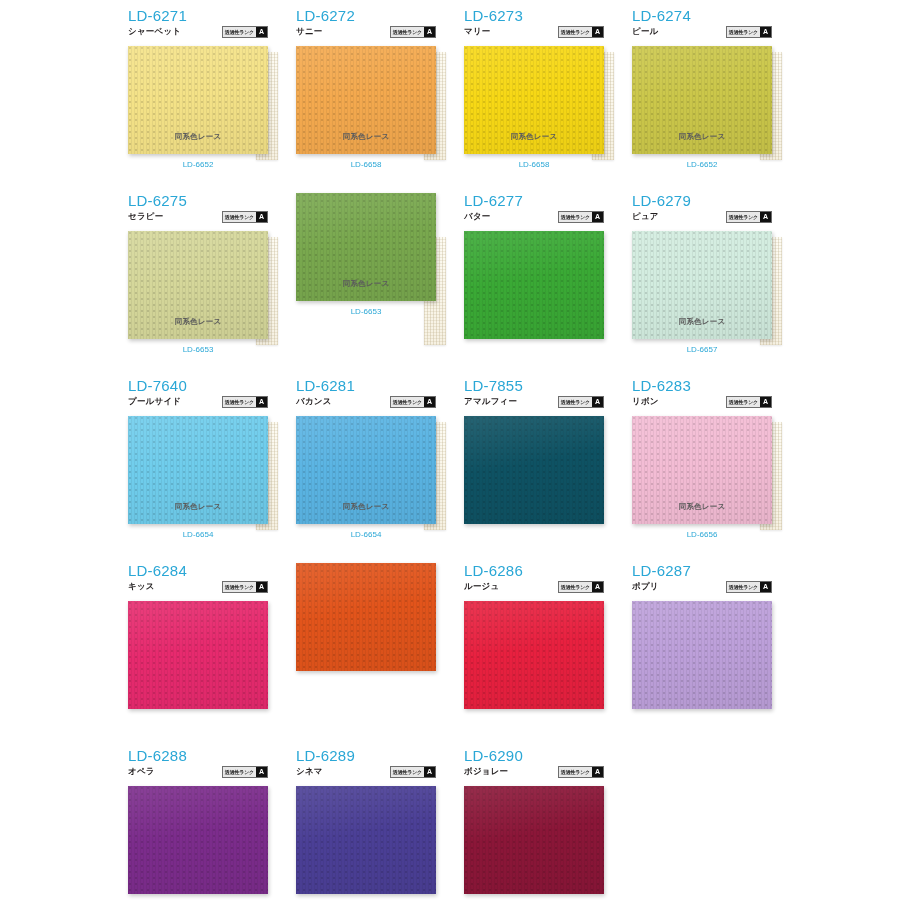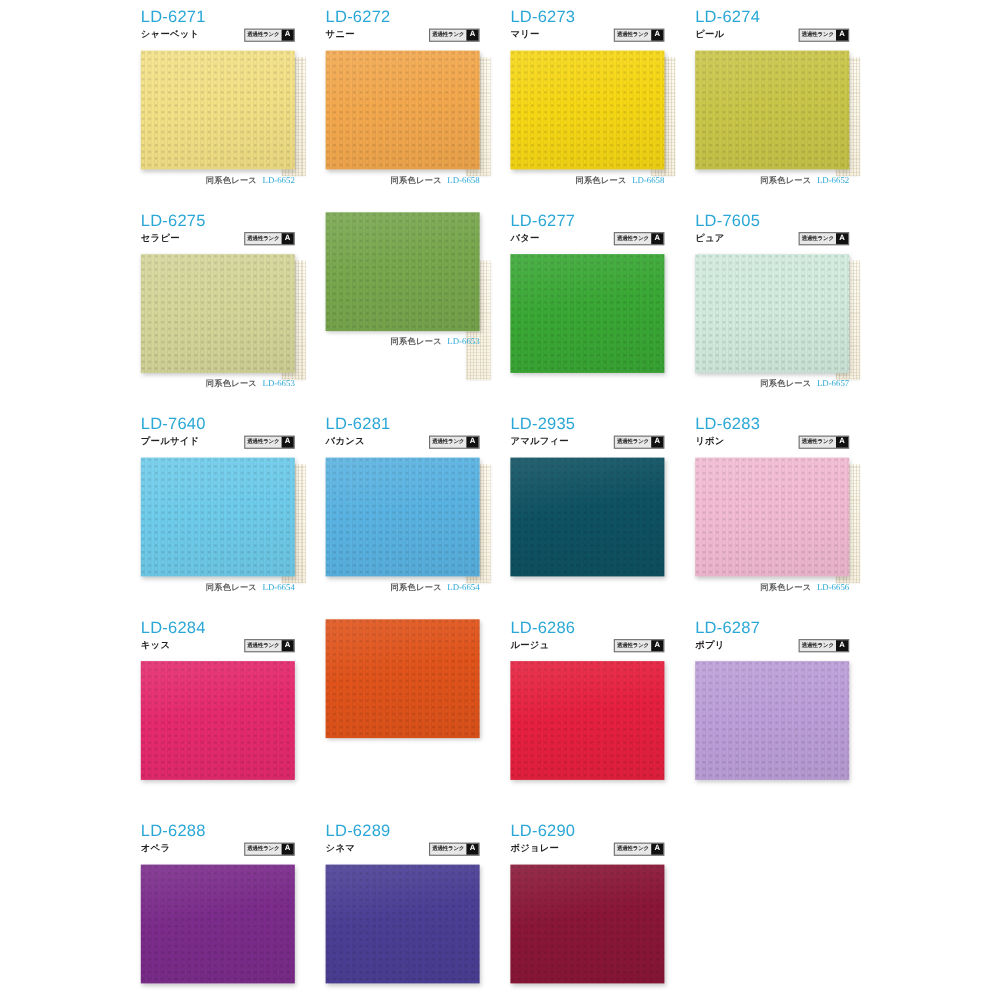--- a/index.html
+++ b/index.html
@@ -127,36 +127,36 @@
     background:linear-gradient(170deg, rgba(255,255,255,.10), rgba(255,255,255,0) 45%, rgba(0,0,0,.05));
   }
   .lace-row{
     position:relative;
     z-index:2;
     width:140px;
     margin-top:4px;
     display:flex;
     align-items:center;
     justify-content:flex-end;
-    gap:5px;
+    gap:18px;
     height:11px;
+    flex-direction:column;
   }
   .lace-label{
     font-size:7.5px;
     color:#5c5c5c;
     font-weight:700;
     letter-spacing:.2px;
     white-space:nowrap;
   }
   .lace-code{
     font-size:8px;
     color:#2aa7d6;
     font-weight:400;
     white-space:nowrap;
-    font-family:Liberation Serif, serif;
   }
   .lace-row.hidden{visibility:hidden;}
 </style>
 </head>
 <body>
 
 <div id="catalog">
   <div class="grid" id="grid">
   <div class="card">
     <div class="card-head">
@@ -312,21 +312,21 @@
     </div>
     <div class="lace-row hidden">
       <span class="lace-label"></span>
       <span class="lace-code"></span>
     </div>
   </div>
 
 
   <div class="card">
     <div class="card-head">
-      <div class="code">LD-7605</div>
+      <div class="code">LD-6279</div>
       <div class="name-row">
         <div class="name">ピュア</div>
         <div class="rank-badge">
           <span class="rank-label">透過性ランク</span>
           <span class="rank-value">A</span>
         </div>
       </div>
     </div>
     <div class="lace-strip"></div>
     <div class="swatch-wrap">
@@ -384,21 +384,21 @@
       </div>
     </div>
     <div class="lace-row">
       <span class="lace-label">同系色レース</span>
       <span class="lace-code">LD-6654</span>
     </div>
   </div>
 
   <div class="card">
     <div class="card-head">
-      <div class="code">LD-2935</div>
+      <div class="code">LD-7855</div>
       <div class="name-row">
         <div class="name">アマルフィー</div>
         <div class="rank-badge">
           <span class="rank-label">透過性ランク</span>
           <span class="rank-value">A</span>
         </div>
       </div>
     </div>
 
     <div class="swatch-wrap">

